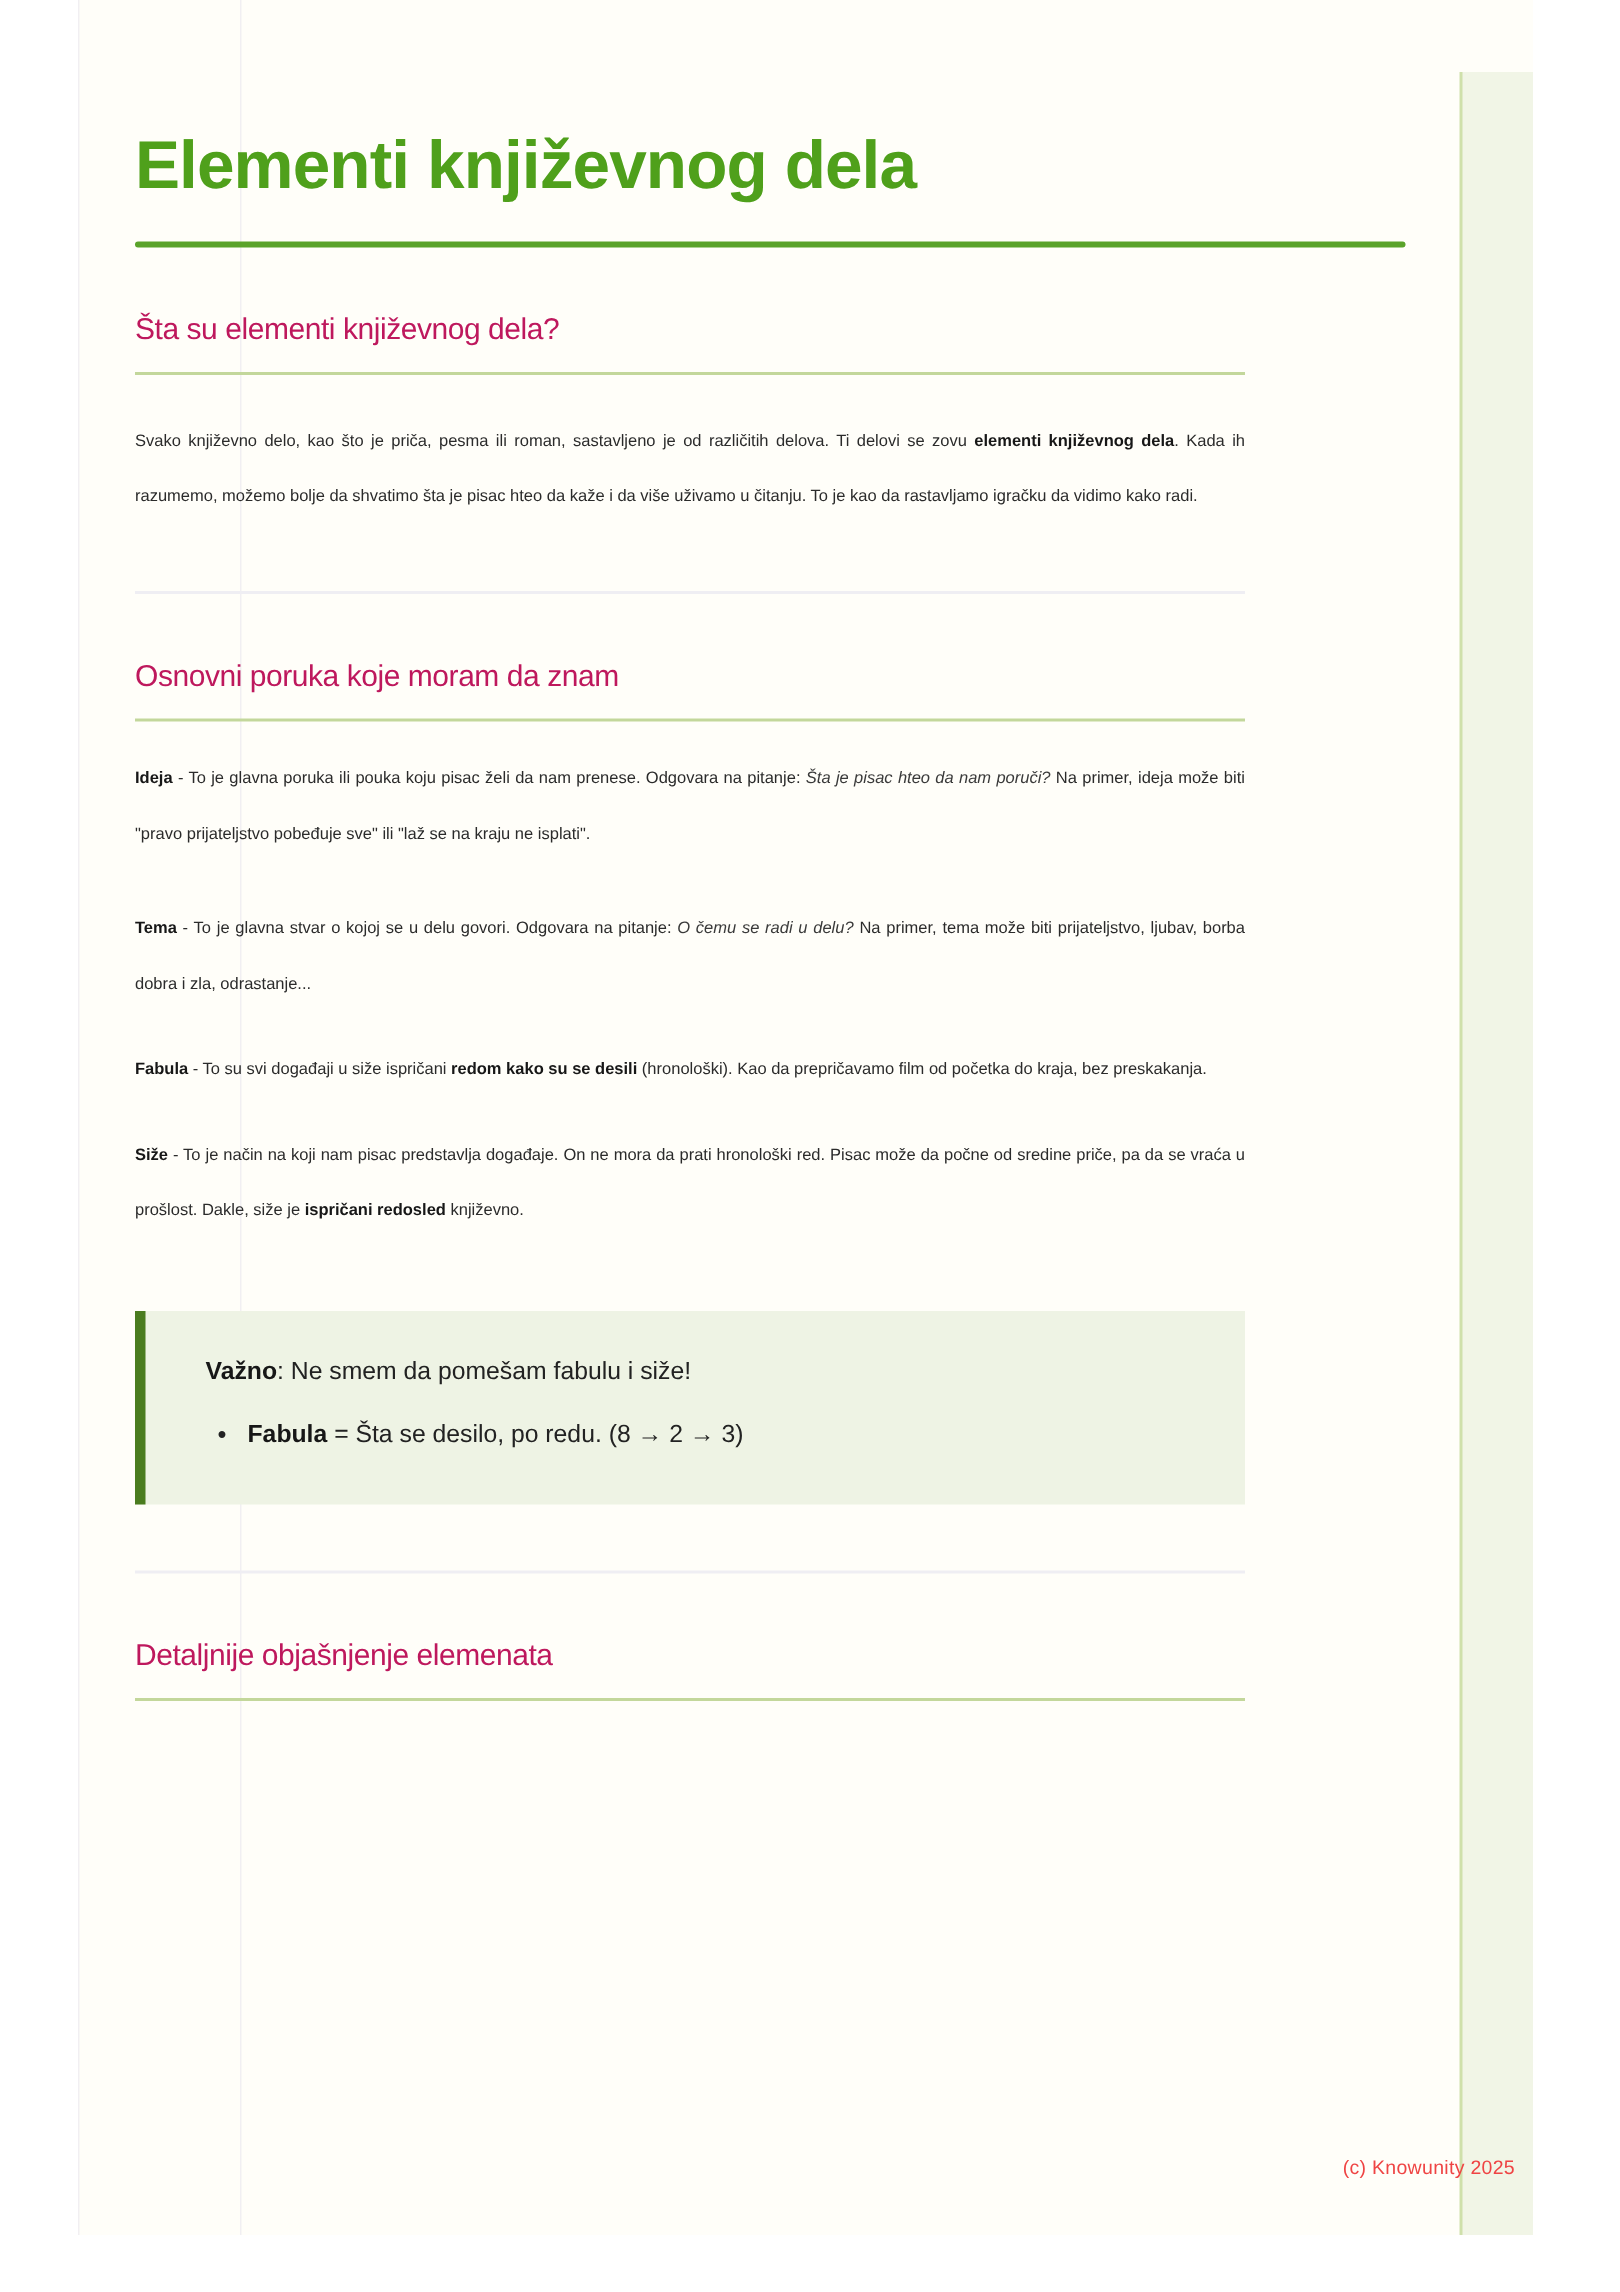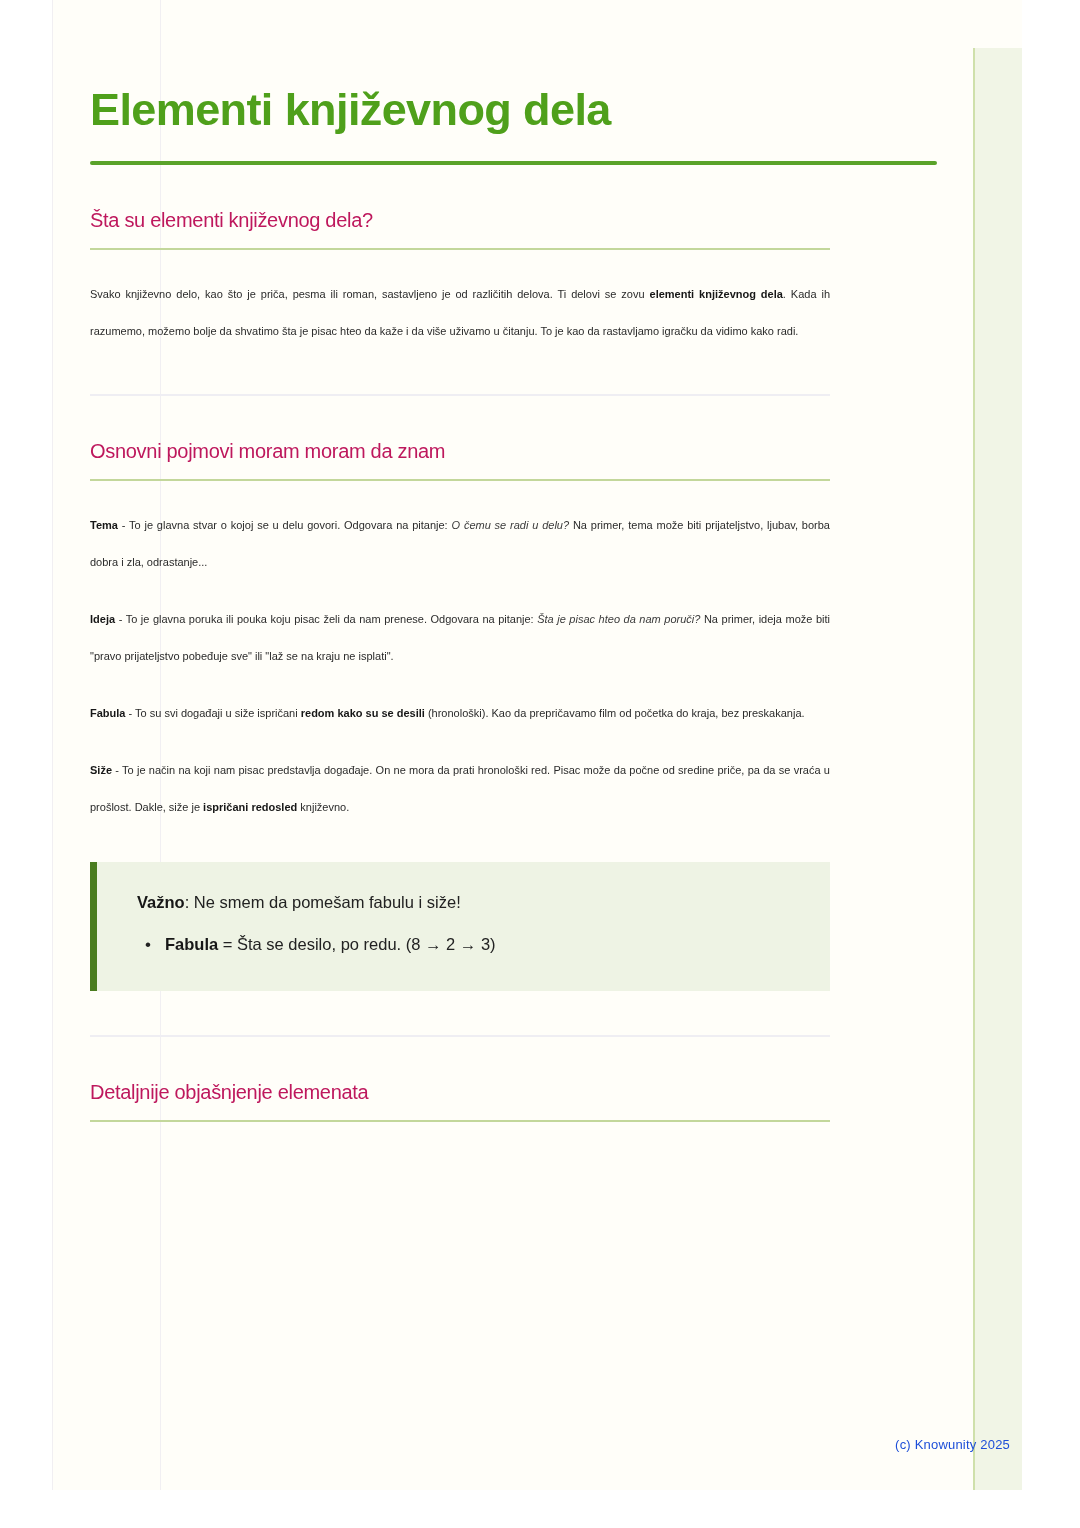--- a/index.html
+++ b/index.html
@@ -113,21 +113,21 @@
 
   .divider {
     margin-top: 44px;
     height: 2px;
     width: 740px;
     background: #efeef3;
   }
 
   
   .callout {
-    margin-top: 36px;
+    margin-top: 48px;
     width: 740px;
     box-sizing: border-box;
     background: #eef3e4;
     border-left: 7px solid #4a7c1f;
     padding: 28px 26px 34px 40px;
     font-size: 16.5px;
     line-height: 1.5;
     color: #222222;
   }
   .callout .lead { margin: 0 0 4px 0; }
@@ -149,21 +149,21 @@
     font-size: 17px;
     line-height: inherit;
   }
 
   
   .footer-credit {
     position: absolute;
     right: 12px;
     top: 1437px;
     font-size: 13px;
-    color: #1d4ed8;
+    color: #ef4444;
     letter-spacing: 0.2px;
     z-index: 5;
   }
 </style>
 </head>
 <body>
 
 <div class="page">
 
   <div class="vrule v1"></div>
@@ -176,26 +176,26 @@
     <h1 class="doc-title">Elementi književnog dela</h1>
     <div class="rule-h1"></div>
 
     <h2 class="sec-title">Šta su elementi književnog dela?</h2>
     <div class="rule-h2"></div>
 
     <p class="body"><span>Svako književno delo, kao što je priča, pesma ili roman, sastavljeno je od različitih delova. Ti delovi se zovu </span><b>elementi književnog dela</b><span>. Kada ih razumemo, možemo bolje da shvatimo šta je pisac hteo da kaže i da više uživamo u čitanju. To je kao da rastavljamo igračku da vidimo kako radi.</span></p>
 
     <div class="divider"></div>
 
-    <h2 class="sec-title">Osnovni pojmovi moram moram da znam</h2>
+    <h2 class="sec-title">Osnovni poruka koje moram da znam</h2>
     <div class="rule-h2"></div>
 
+    <p class="body tight"><b>Ideja</b><span> - To je glavna poruka ili pouka koju pisac želi da nam prenese. Odgovara na pitanje: </span><i>Šta je pisac hteo da nam poruči?</i><span> Na primer, ideja može biti "pravo prijateljstvo pobeđuje sve" ili "laž se na kraju ne isplati".</span></p>
+
     <p class="body"><b>Tema</b><span> - To je glavna stvar o kojoj se u delu govori. Odgovara na pitanje: </span><i>O čemu se radi u delu?</i><span> Na primer, tema može biti prijateljstvo, ljubav, borba dobra i zla, odrastanje...</span></p>
-
-    <p class="body tight"><b>Ideja</b><span> - To je glavna poruka ili pouka koju pisac želi da nam prenese. Odgovara na pitanje: </span><i>Šta je pisac hteo da nam poruči?</i><span> Na primer, ideja može biti "pravo prijateljstvo pobeđuje sve" ili "laž se na kraju ne isplati".</span></p>
 
     <p class="body tight"><b>Fabula</b><span> - To su svi događaji u siže ispričani </span><b>redom kako su se desili</b><span> (hronološki). Kao da prepričavamo film od početka do kraja, bez preskakanja.</span></p>
 
     <p class="body tight"><b>Siže</b><span> - To je način na koji nam pisac predstavlja događaje. On ne mora da prati hronološki red. Pisac može da počne od sredine priče, pa da se vraća u prošlost. Dakle, siže je </span><b>ispričani redosled</b><span> književno.</span></p>
 
     <div class="callout">
       <p class="lead"><b>Važno</b><span>: Ne smem da pomešam fabulu i siže!</span></p>
       <ul>
         <li><b>Fabula</b><span> = Šta se desilo, po redu. (8 → 2 → 3)</span></li>
       </ul>

